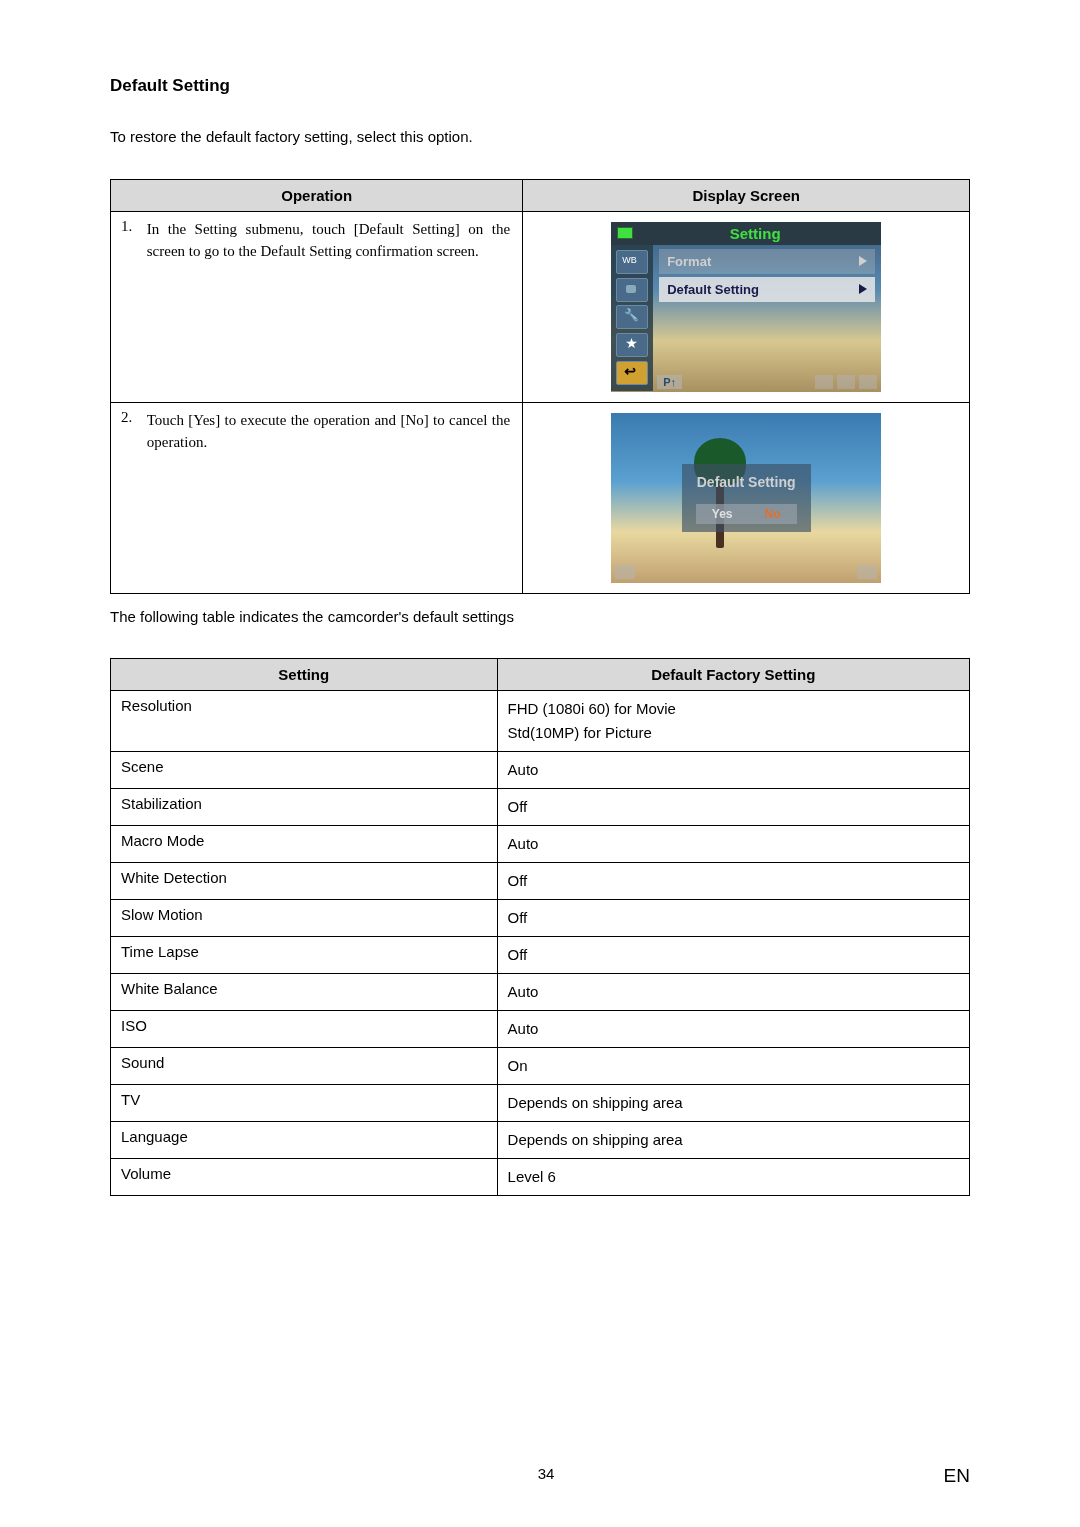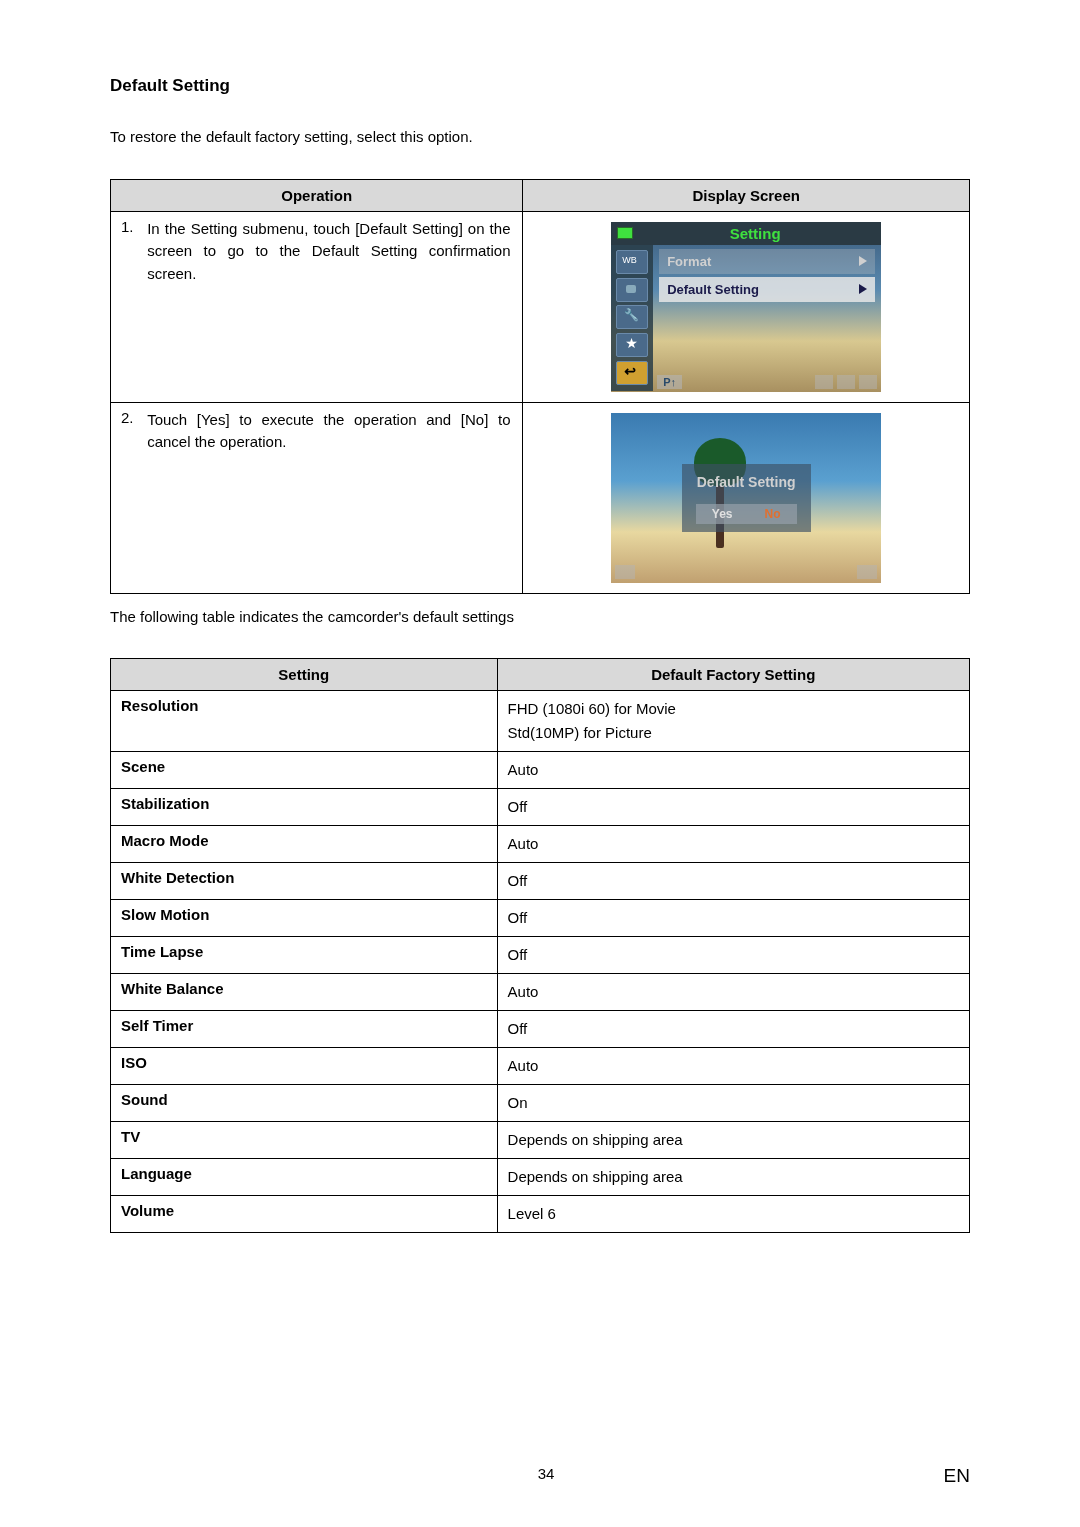--- a/index.html
+++ b/index.html
@@ -37,20 +37,21 @@
     text-align: left;
   }
   th {
     background: #d9d9d9;
     font-weight: bold;
     text-align: center;
     padding: 7px 10px;
   }
   .op-table td.op-col {
     width: 48%;
+    font-family: Liberation Serif, serif;
   }
   .op-table td.screen-col {
     width: 52%;
     text-align: center;
     padding: 10px;
   }
   .op-num {
     display: inline-block;
     width: 22px;
     vertical-align: top;
@@ -209,21 +210,21 @@
   .s2-btn.no { color:#e07030; }
   .s2-corner {
     position:absolute;
     bottom:4px; right:4px;
     width:20px; height:14px;
     background: rgba(180,180,180,0.5);
   }
   .s2-corner.left { left:4px; right:auto; }
   
   .defaults-table td.label-col {
-    font-weight: bold;
+    font-weight: normal;
     width: 45%;
   }
   .defaults-table td.value-col {
     width: 55%;
     line-height:1.6;
   }
   .footer-area {
     position: absolute;
     bottom: 40px;
     left: 12px; right: 0;
@@ -353,24 +354,20 @@
         </tr>
         <tr>
           <td class="label-col">Time Lapse</td>
           <td class="value-col">Off</td>
         </tr>
         <tr>
           <td class="label-col">White Balance</td>
           <td class="value-col">Auto</td>
         </tr>
         <tr>
-          <td class="label-col">Self Timer</td>
-          <td class="value-col">Off</td>
-        </tr>
-        <tr>
           <td class="label-col">ISO</td>
           <td class="value-col">Auto</td>
         </tr>
         <tr>
           <td class="label-col">Sound</td>
           <td class="value-col">On</td>
         </tr>
         <tr>
           <td class="label-col">TV</td>
           <td class="value-col">Depends on shipping area</td>

